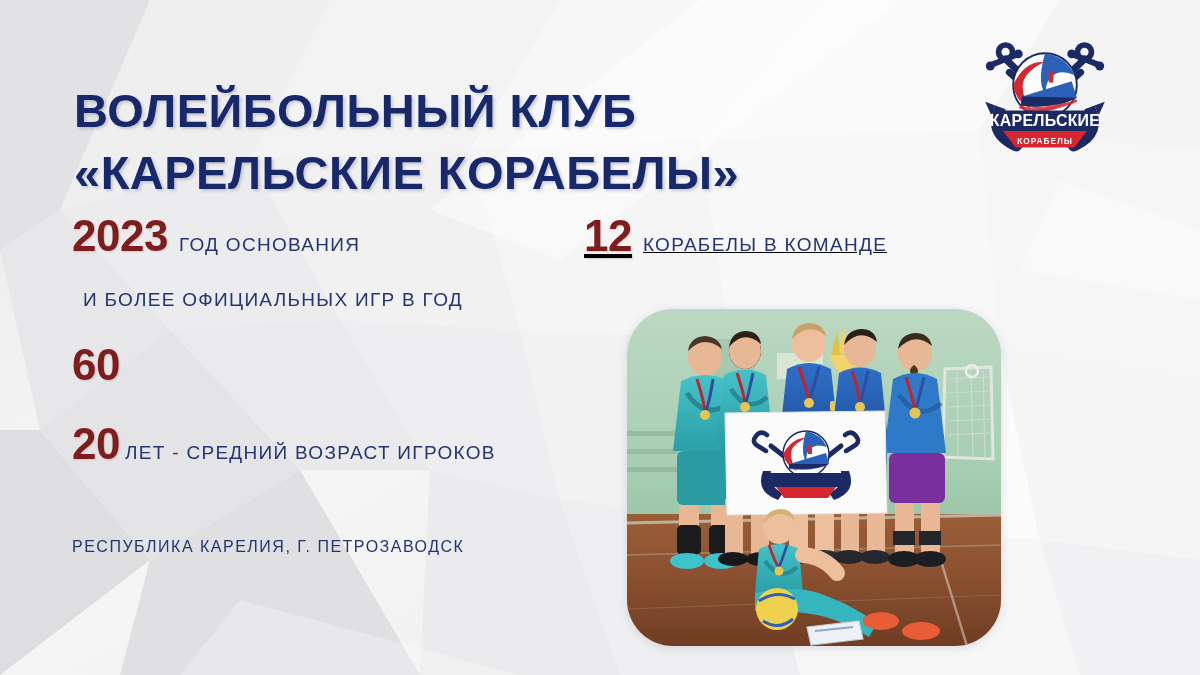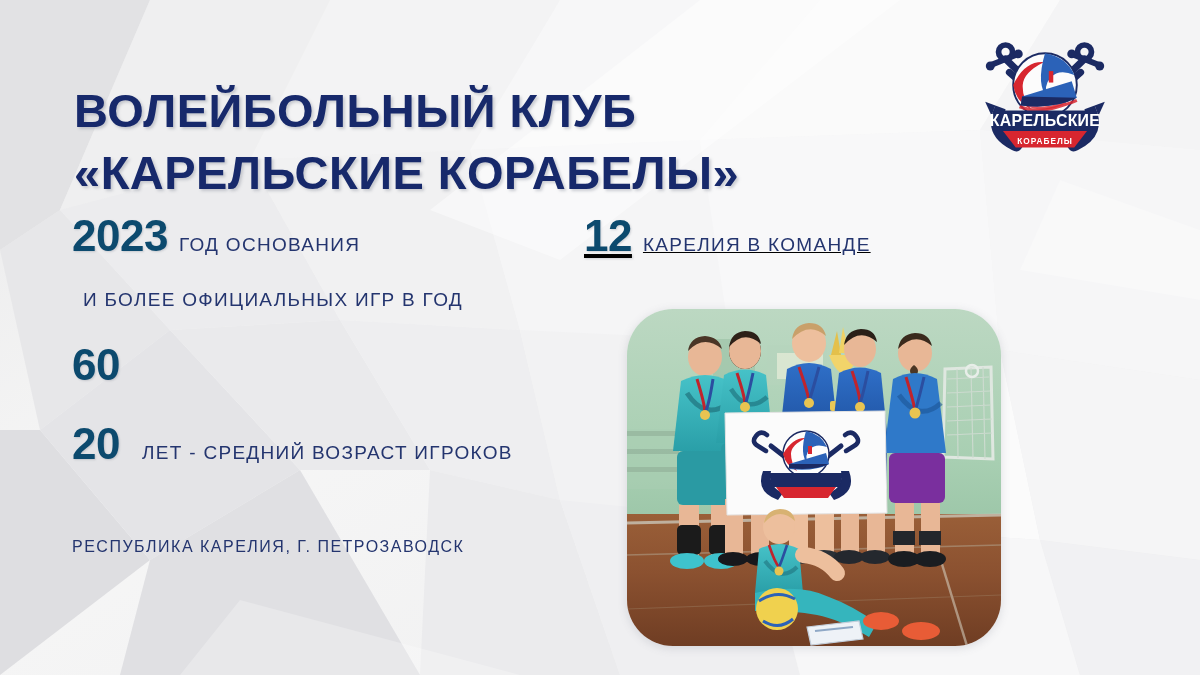--- a/index.html
+++ b/index.html
@@ -51,34 +51,34 @@
   }
   .stat-row {
     display:flex;
     align-items:baseline;
     white-space:nowrap;
   }
   .stat-row + .stat-row { margin-top:30px; }
   .stat-num {
     font-size:44px;
     font-weight:bold;
-    color:#0c4a6e;
+    color:#7f1d1d;
     letter-spacing:-0.5px;
     line-height:1.1;
     text-shadow:1px 1px 2px rgba(120,125,140,0.3);
   }
   .stat-label {
     font-size:19px;
     font-weight:normal;
     color:#24356f;
     letter-spacing:1.3px;
     margin-left:11px;
     line-height:1.1;
   }
-  .stat-label.tight { margin-left:22px; }
+  .stat-label.tight { margin-left:5px; }
   #location {
     position:absolute;
     left:72px; top:538px;
     font-size:16px;
     letter-spacing:1.5px;
     color:#24356f;
     white-space:nowrap;
   }
   
   #photo-frame {
@@ -168,21 +168,21 @@
     <div class="stat-row">
       <span class="stat-num">20</span>
       <span class="stat-label tight">ЛЕТ - СРЕДНИЙ ВОЗРАСТ ИГРОКОВ</span>
     </div>
 
   </div>
 
   <div id="stats-right">
     <div class="stat-row">
       <span class="stat-num">12</span>
-      <span class="stat-label">КАРЕЛИЯ В КОМАНДЕ</span>
+      <span class="stat-label">КОРАБЕЛЫ В КОМАНДЕ</span>
     </div>
   </div>
 
   <div id="location">РЕСПУБЛИКА КАРЕЛИЯ, Г. ПЕТРОЗАВОДСК</div>
 
   <div id="photo-frame">
     <svg viewBox="0 0 374 337" preserveAspectRatio="xMidYMid slice">
       <defs>
         <linearGradient id="wallG" x1="0" y1="0" x2="0" y2="1">
           <stop offset="0%" stop-color="#bcd8c2"></stop>

